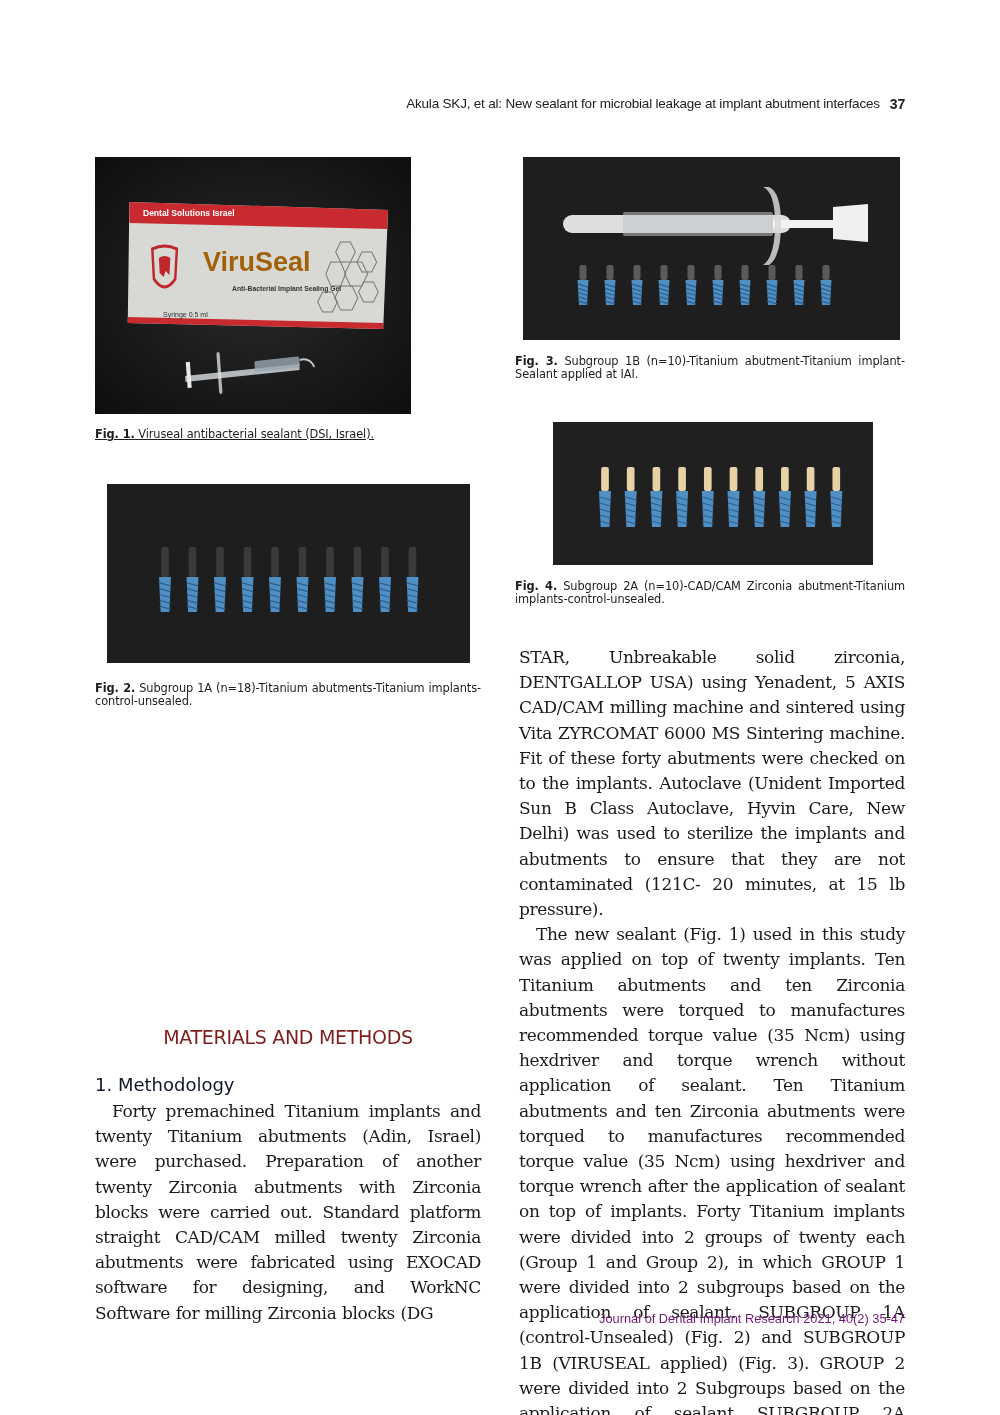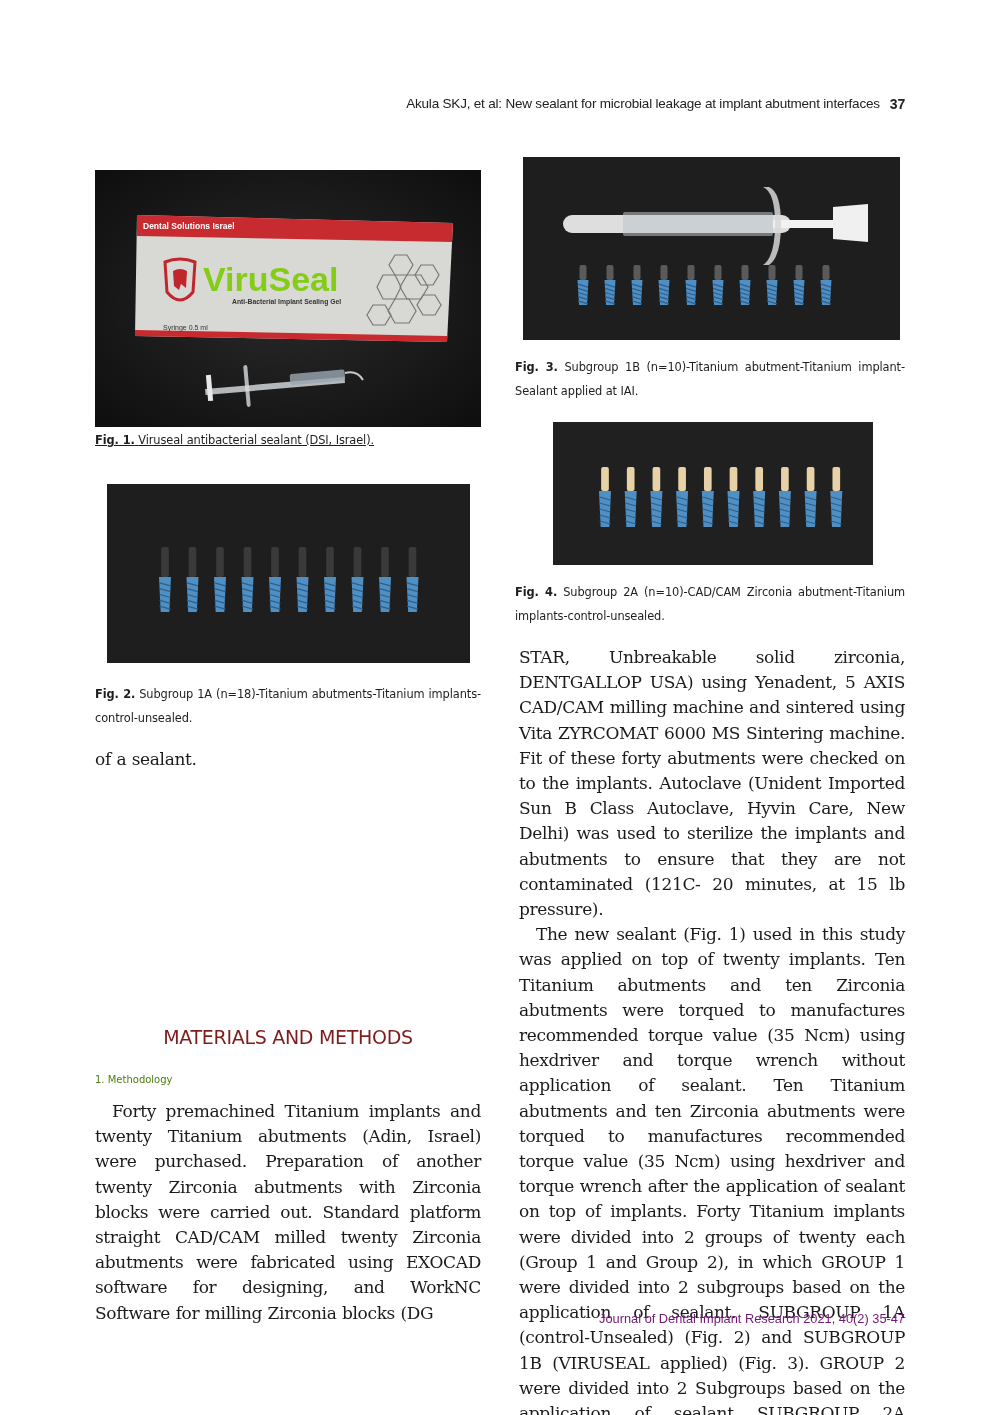--- a/index.html
+++ b/index.html
@@ -6,40 +6,40 @@
   body { width: 1000px; height: 1415px; position: relative; overflow: hidden; color: #1a1a1a; }
   .abs { position: absolute; }
 
   .running-head { left: 400px; top: 96px; width: 505px; text-align: right; font-family: "Liberation Sans", sans-serif; font-size: 13.5px; color: #222; letter-spacing: -0.2px; }
   .running-head .title { margin-right: 10px; }
   .running-head .pagenum { font-weight: bold; font-size: 14px; vertical-align: -1px; }
 
   .photo { background: #151515; overflow: hidden; }
   .photo svg { display: block; width: 100%; height: 100%; }
 
-  .caption { font-family: "DejaVu Sans", sans-serif; font-size: 11.4px; line-height: 24px; color: #1e1e1e; text-align: justify; letter-spacing: -0.1px; }
+  .caption { font-family: "DejaVu Sans", sans-serif; font-size: 11.4px; line-height: 13px; color: #1e1e1e; text-align: justify; letter-spacing: -0.1px; }
   .caption .lbl { font-weight: bold; }
 
   .body-text { font-family: "DejaVu Serif", "Liberation Serif", serif; font-size: 17px; line-height: 25.2px; color: #1b1b1b; text-align: justify; text-align-last: left; letter-spacing: -0.35px; word-spacing: 0.5px; }
   .body-text p { margin: 0; text-indent: 17px; }
   .body-text p.noindent { text-indent: 0; }
 
   .section-head { font-family: "DejaVu Sans", sans-serif; font-size: 19px; text-align: center; color: #7f1d1d; letter-spacing: -0.3px; }
-  .sub-head { font-family: "DejaVu Sans", sans-serif; font-size: 10px; color: #4d7c0f; }
+  .sub-head { font-family: "DejaVu Sans", sans-serif; font-size: 18px; color: #0f172a; }
 
   .footer { left: 560px; top: 1311px; width: 345px; text-align: right; font-family: "Liberation Sans", sans-serif; font-size: 12.8px; color: #701a75; }
 </style>
 </head>
 <body>
 
 <div class="abs running-head">
   <span class="title">Akula SKJ, et al: New sealant for microbial leakage at implant abutment interfaces</span><span class="pagenum">37</span>
 </div>
 
-<div class="abs photo" style="left:95px; top:170px; width:386px; height:257px; background:#1a1a1a;">
+<div class="abs photo" style="left:95px; top:157px; width:316px; height:257px; background:#1a1a1a;">
   <svg viewBox="0 0 386 257" preserveAspectRatio="none">
     <defs>
       <radialGradient id="cloth1" cx="50%" cy="50%" r="70%">
         <stop offset="0" stop-color="#2a2a2a"></stop>
           <stop offset="1" stop-color="#0e0e0e"></stop>
       </radialGradient>
     </defs>
     <rect width="386" height="257" fill="url(#cloth1)"></rect>
 
     <polygon points="42,45 358,53 352,172 40,166" fill="#d8d8d4"></polygon>
@@ -61,21 +61,21 @@
 
     <g>
       <rect x="110" y="213" width="140" height="6" fill="#cfd3d6" opacity="0.85" transform="rotate(-5 180 216)"></rect>
       <rect x="195" y="202" width="55" height="11" rx="2" fill="#9aa7b3" opacity="0.8" transform="rotate(-5 220 208)"></rect>
       <rect x="112" y="205" width="5" height="26" fill="#e8e8e8" transform="rotate(-5 114 218)"></rect>
       <rect x="150" y="195" width="4" height="42" rx="2" fill="#d9dde0" opacity="0.8" transform="rotate(-5 152 216)"></rect>
       <path d="M250,203 Q262,200 268,210" stroke="#c9c9c9" stroke-width="2" fill="none"></path>
     </g>
   </svg>
   <div class="abs" style="left:48px; top:51px; font-family:'Liberation Sans',sans-serif; font-size:8.5px; color:#fff; font-weight:bold;">Dental Solutions Israel</div>
-  <div class="abs" style="left:108px; top:90px; font-family:'Liberation Sans',sans-serif; font-size:34px; color:#84cc16; font-weight:bold;">ViruSeal</div>
+  <div class="abs" style="left:108px; top:90px; font-family:'Liberation Sans',sans-serif; font-size:27px; color:#a16207; font-weight:bold;">ViruSeal</div>
   <div class="abs" style="left:137px; top:128px; font-family:'Liberation Sans',sans-serif; font-size:6.8px; color:#333; font-weight:bold;">Anti-Bacterial Implant Sealing Gel</div>
   <div class="abs" style="left:68px; top:154px; font-family:'Liberation Sans',sans-serif; font-size:7px; color:#333;">Syringe 0.5 ml</div>
 </div>
 <div class="abs caption" style="left:95px; top:428px; width:386px;text-decoration:underline;">
   <span class="lbl">Fig. 1.</span>
   <span>Viruseal antibacterial sealant (DSI, Israel).</span>
 </div>
 
 <div class="abs photo" style="left:107px; top:484px; width:363px; height:179px;">
   <svg viewBox="0 0 363 179" preserveAspectRatio="none" id="fig2svg">
@@ -376,21 +376,20 @@
         <line x1="277.9" x2="288.69999999999993" y1="99" y2="102" stroke="#2d5f8c" stroke-width="1.2"></line>
       </g>
     </svg>
 </div>
 <div class="abs caption" style="left:515px; top:580px; width:390px;">
   <span class="lbl">Fig. 4.</span>
   <span>Subgroup 2A (n=10)-CAD/CAM Zirconia abutment-Titanium implants-control-unsealed.</span>
 </div>
 
 <div class="abs body-text" style="left:95px; top:747px; width:386px;">
-  <p class="noindent">of a sealant.</p>
 </div>
 
 <div class="abs section-head" style="left:95px; top:1026px; width:386px;">MATERIALS AND METHODS</div>
 <div class="abs sub-head" style="left:95px; top:1074px;">1. Methodology</div>
 
 <div class="abs body-text" style="left:95px; top:1099px; width:386px;">
   <p>Forty premachined Titanium implants and twenty Titanium abutments (Adin, Israel) were purchased. Preparation of another twenty Zirconia abutments with Zirconia blocks were carried out. Standard platform straight CAD/CAM milled twenty Zirconia abutments were fabricated using EXOCAD software for designing, and WorkNC Software for milling Zirconia blocks (DG</p>
 </div>
 
 <div class="abs body-text" style="left:519px; top:645px; width:386px;">

